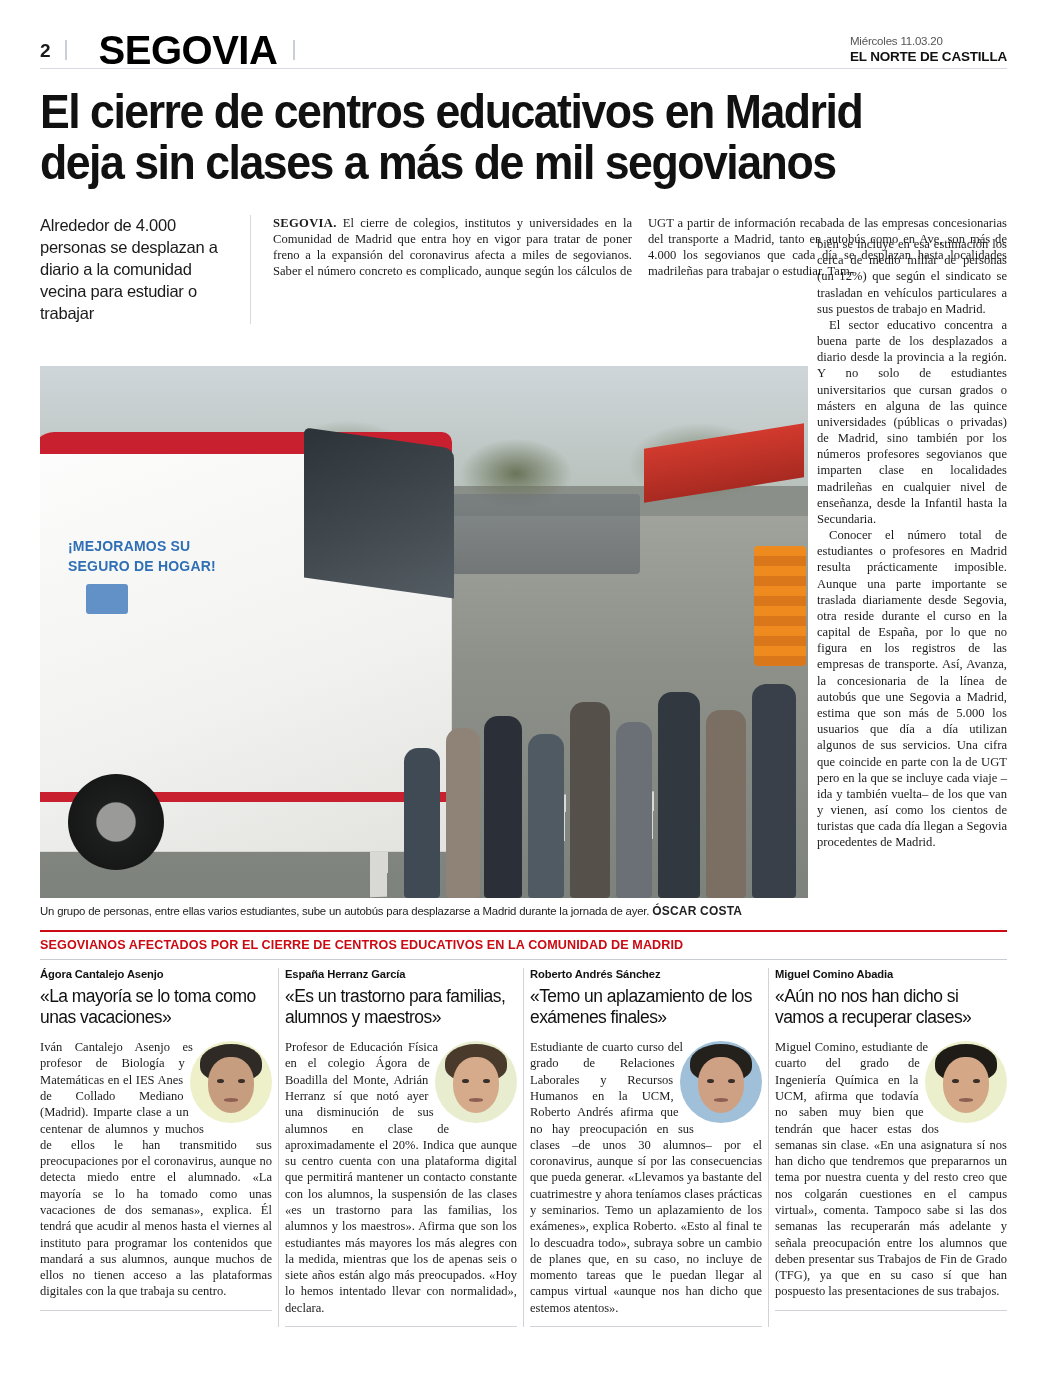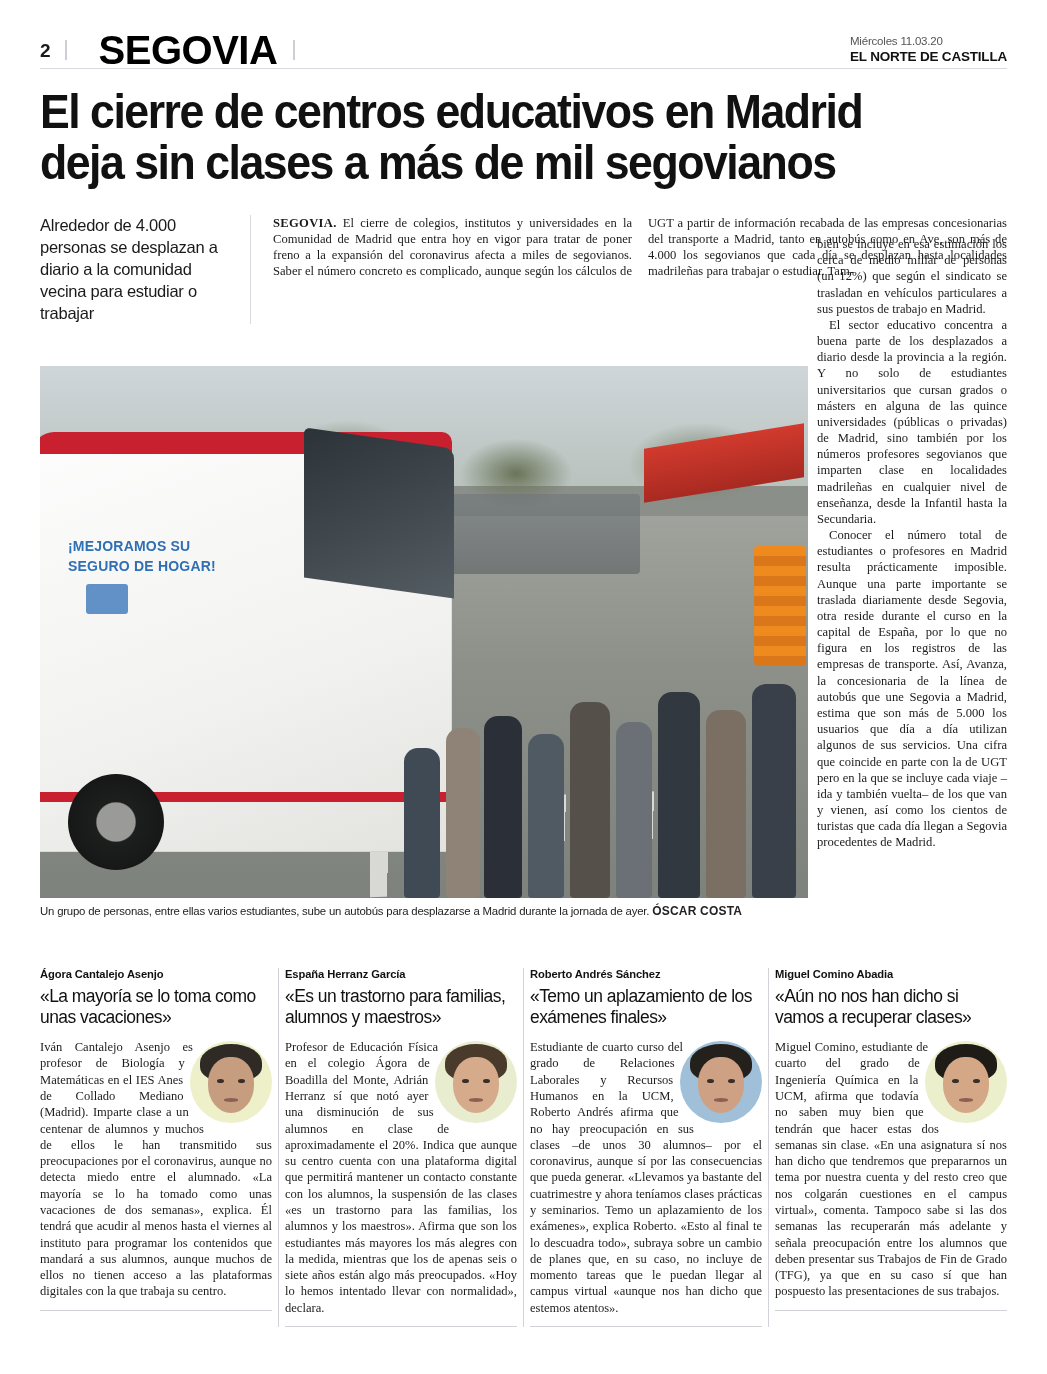--- a/index.html
+++ b/index.html
@@ -270,20 +270,25 @@
         <div class="p" style="left:364px; width:44px; height:214px; background:#39404a;"></div>
       </div>
     </div>
   </div>
 
   <div class="caption">
     <span>Un grupo de personas, entre ellas varios estudiantes, sube un autobús para desplazarse a Madrid durante la jornada de ayer.</span>
     <span class="credit">ÓSCAR COSTA</span>
   </div>
 
+  <div class="banner-wrap">
+    <div class="banner-top"></div>
+    <div class="banner-text">SEGOVIANOS AFECTADOS POR EL CIERRE DE CENTROS EDUCATIVOS EN LA COMUNIDAD DE MADRID</div>
+    <div class="banner-bot"></div>
+  </div>
 
   <div class="interviews">
 
     <div class="iv">
       <div class="iv-name">Ágora Cantalejo Asenjo</div>
       <div class="iv-quote">«La mayoría se lo toma como unas vacaciones»</div>
       <div class="iv-body">
         <span class="iv-portrait iv1">
           <span class="pf">
             <span class="bg"></span>

